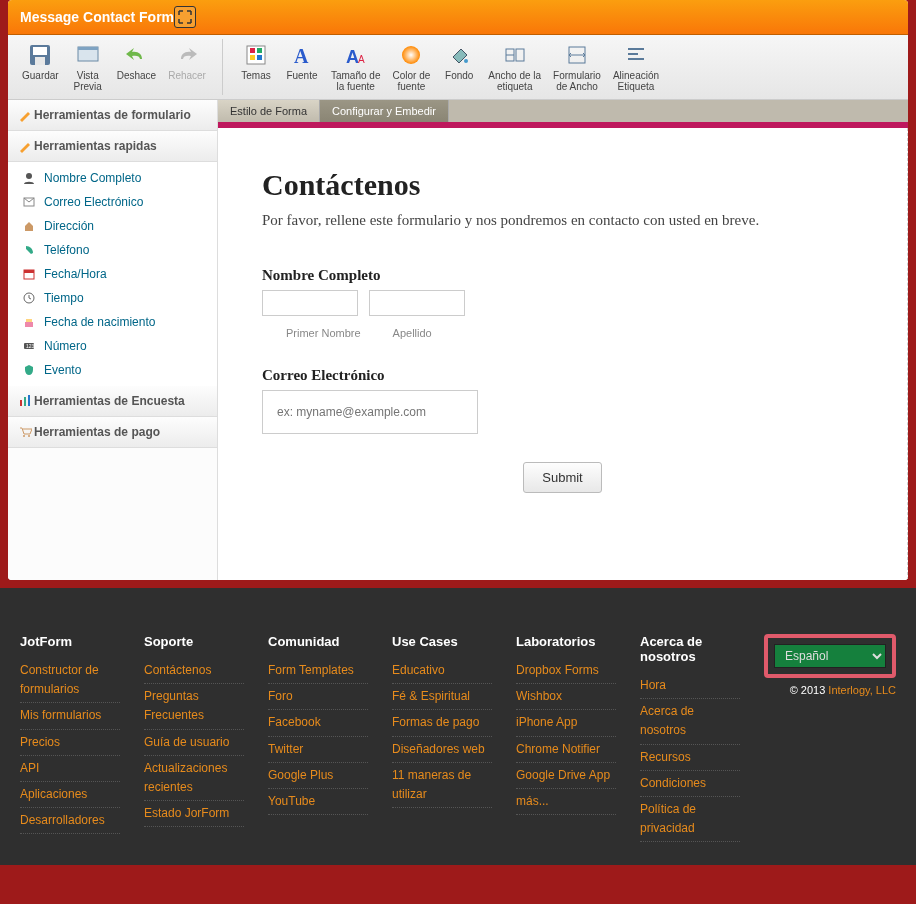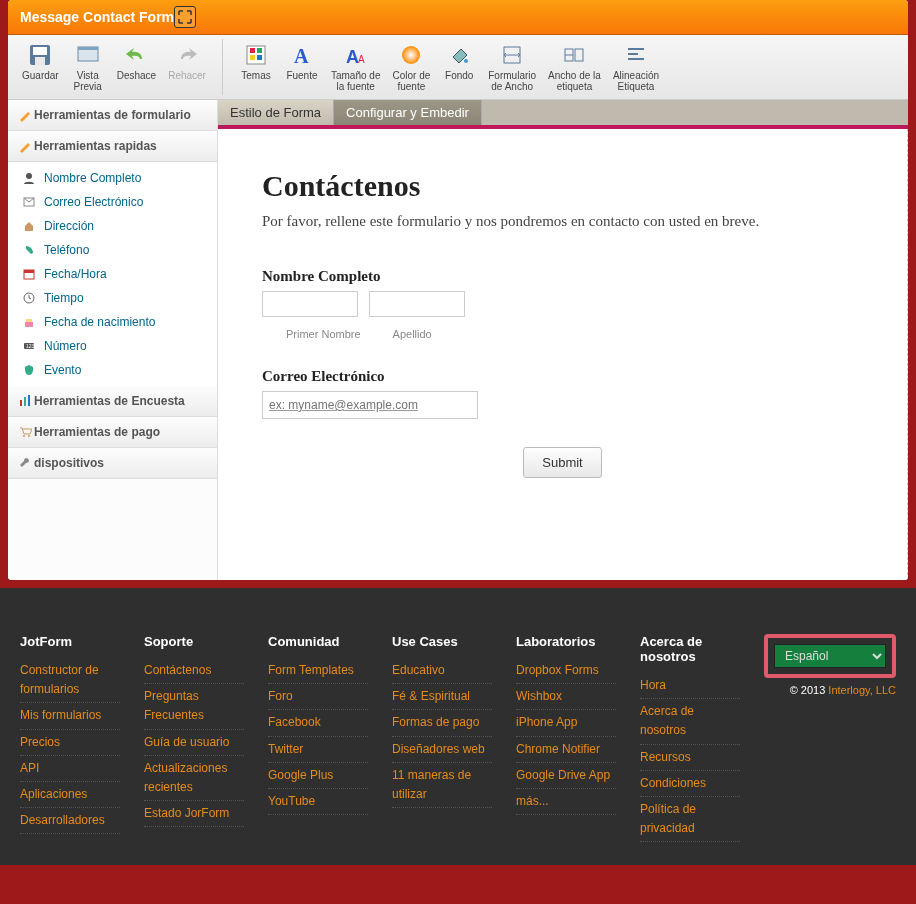--- a/index.html
+++ b/index.html
@@ -15,31 +15,31 @@
 .tb-btn.disabled { color: #aaa; }
 .tb-icon { width: 26px; height: 26px; display:flex; align-items:center; justify-content:center; }
 .main { display: flex; background: #f4f4f4; min-height: 480px; }
 .sidebar { width: 210px; background: #fcfcfc; border-right: 1px solid #ddd; }
 .accordion-head { display: flex; align-items: center; gap: 2px; padding: 8px 10px; background: linear-gradient(#fdfdfd,#ececec); border-bottom: 1px solid #ddd; font-weight: bold; color: #555; font-size: 12px; cursor: pointer; white-space: nowrap; overflow: hidden; }
 .accordion-head .acc-icon { width: 14px; height: 14px; }
 .tool-items { padding: 4px 0; background: #fff; }
 .tool-item { display:flex; align-items:center; gap: 8px; padding: 5px 14px; color: #068; cursor: pointer; font-size: 12px; }
 .ti-icon { width: 14px; height: 14px; display:flex; align-items:center; justify-content:center; }
 .content { flex: 1; background: #f4f4f4; display:flex; flex-direction:column; }
-.tabs { display:flex; background: #bfbaad; border-bottom: 4px solid #be185d; font-size: 13px; }
+.tabs { display:flex; background: #bfbaad; border-bottom: 6px solid #be185d; font-size: 11px; }
 .tab { padding: 5px 12px; border-right: 1px solid #aaa; cursor: pointer; color: #333; background: linear-gradient(#d9d4c6,#c0bbad); }
 .tab.active { background: linear-gradient(#9b9685,#8a8574); color: #fff; }
 .form-canvas { background: #fff; margin: 0; padding: 40px 44px 60px; flex: 1; border-right: 1px dashed #ccc; position: relative; }
 .form-title { font-family: Georgia, serif; font-size: 30px; font-weight: bold; color: #222; margin-bottom: 8px; }
 .form-sub { font-family: Georgia, serif; font-size: 15px; color: #444; margin-bottom: 36px; line-height: 1.4; }
 .field-label { font-family: Georgia, serif; font-weight: bold; font-size: 15px; color: #222; margin-bottom: 6px; }
 .name-inputs { display: flex; gap: 8px; }
 .name-inputs input { width: 96px; padding: 5px; border: 1px solid #ccc; font-size: 12px; }
 .sublabel { font-size: 11px; color: #888; margin-top: 11px; padding-left: 24px; }
-.email-field input { width: 216px; padding: 6px; border: 1px solid #ccc; font-size: 12px; color: #999; text-decoration: underline; }
+.email-field input { width: 216px; padding: 14px; border: 1px solid #ccc; font-size: 12px; color: #999; }
 .field-block { margin-bottom: 28px; }
 .submit-row { display: flex; justify-content: center; margin-top: 20px; }
 .submit-btn { padding: 7px 18px; background: linear-gradient(#fdfdfd,#e8e8e8); border: 1px solid #bbb; border-radius: 3px; cursor: pointer; font-size: 13px; color: #333; }
 .footer { background: #2f2f2f; color: #ccc; padding: 46px 20px 20px; }
 .footer-cols { display: flex; gap: 24px; }
 .fcol { min-width: 100px; }
 .fcol h4 { color: #fff; font-size: 13px; margin-bottom: 12px; font-weight: bold; }
 .fcol a { display: block; color: #e78b1c; text-decoration: none; font-size: 12px; line-height: 1.6; padding-bottom: 1px; }
 .fcol .line { border-bottom: 1px dotted #555; margin-bottom: 3px; padding-bottom: 2px; }
 .footer-right { margin-left: auto; text-align: right; }
@@ -153,38 +153,38 @@
               <svg width="24" height="24">
                 <path d="M6 14 l8-8 6 6 -8 8z" fill="#8bb" stroke="#456"></path>
                 <circle cx="19" cy="18" r="2" fill="#49c"></circle>
               </svg>
             </span>
           <span>Fondo</span>
         </div>
         <div class="tb-btn">
           <span class="tb-icon">
               <svg width="24" height="24">
+                <rect x="3" y="6" width="8" height="12" fill="none" stroke="#5a7a9a"></rect>
+                <rect x="13" y="6" width="8" height="12" fill="none" stroke="#5a7a9a"></rect>
+                <line x1="3" y1="12" x2="11" y2="12" stroke="#5a7a9a"></line>
+              </svg>
+            </span>
+          <span style="white-space:pre-line">Ancho de la
+etiqueta</span>
+        </div>
+        <div class="tb-btn">
+          <span class="tb-icon">
+              <svg width="24" height="24">
                 <rect x="4" y="4" width="16" height="16" fill="none" stroke="#5a7a9a"></rect>
                 <line x1="4" y1="12" x2="20" y2="12" stroke="#5a7a9a"></line>
                 <path d="M6 10l-2 2 2 2M18 10l2 2-2 2" stroke="#5a7a9a" fill="none"></path>
               </svg>
             </span>
           <span style="white-space:pre-line">Formulario
 de Ancho</span>
-        </div>
-        <div class="tb-btn">
-          <span class="tb-icon">
-              <svg width="24" height="24">
-                <rect x="3" y="6" width="8" height="12" fill="none" stroke="#5a7a9a"></rect>
-                <rect x="13" y="6" width="8" height="12" fill="none" stroke="#5a7a9a"></rect>
-                <line x1="3" y1="12" x2="11" y2="12" stroke="#5a7a9a"></line>
-              </svg>
-            </span>
-          <span style="white-space:pre-line">Ancho de la
-etiqueta</span>
         </div>
         <div class="tb-btn">
           <span class="tb-icon">
               <svg width="24" height="24">
                 <line x1="4" y1="6" x2="20" y2="6" stroke="#5a7a9a" stroke-width="2"></line>
                 <line x1="4" y1="11" x2="14" y2="11" stroke="#5a7a9a" stroke-width="2"></line>
                 <line x1="4" y1="16" x2="20" y2="16" stroke="#5a7a9a" stroke-width="2"></line>
               </svg>
             </span>
           <span style="white-space:pre-line">Alineación
@@ -295,26 +295,20 @@
               </svg></span>
           <span>Herramientas de Encuesta</span>
         </div>
         <div class="accordion-head">
           <span class="acc-icon"><svg width="14" height="14">
                 <path d="M2 3h2l2 6h6l2-5H5" stroke="#c96" fill="none"></path>
                 <circle cx="6" cy="11" r="1" fill="#c96"></circle>
                 <circle cx="11" cy="11" r="1" fill="#c96"></circle>
               </svg></span>
           <span>Herramientas de pago</span>
-        </div>
-        <div class="accordion-head">
-          <span class="acc-icon"><svg width="14" height="14">
-                <path d="M9 2a3 3 0 00-3 3l-4 4 2 2 4-4a3 3 0 003-3z" fill="#888"></path>
-              </svg></span>
-          <span>dispositivos</span>
         </div>
       </div>
 
       <div class="content">
         <div class="tabs">
           <div class="tab"><span>Estilo de Forma</span></div>
           <div class="tab active"><span>Configurar y Embedir</span></div>
         </div>
 
         <div class="form-canvas">

